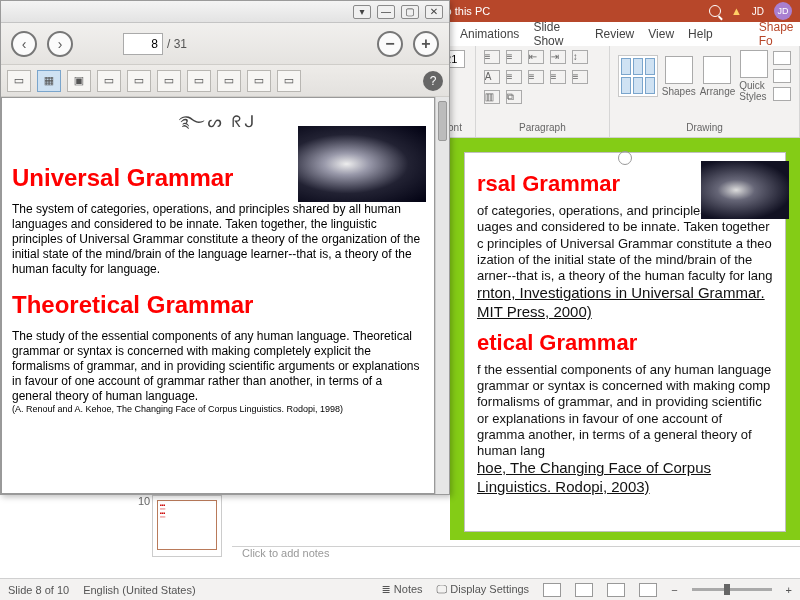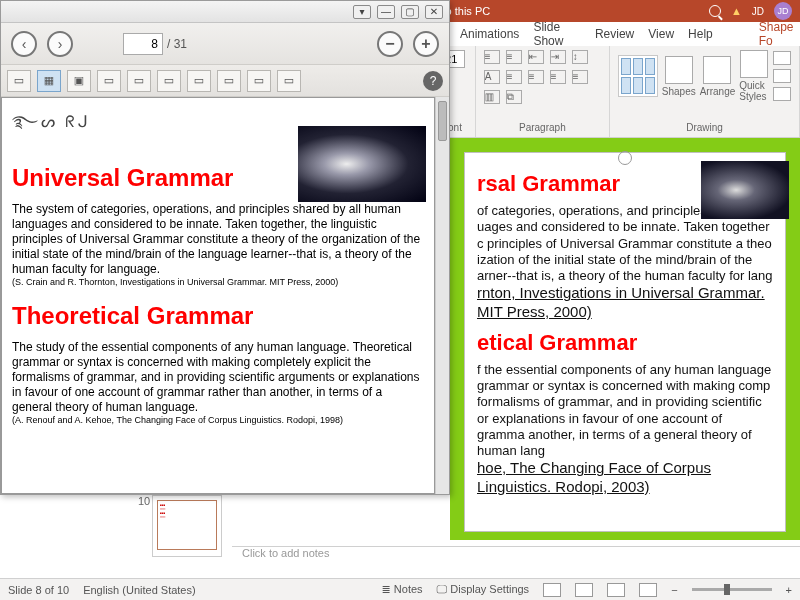--- a/index.html
+++ b/index.html
@@ -60,21 +60,21 @@
 .zoom-btn { width: 26px; height: 26px; border: 2px solid #777; border-radius: 50%; display: flex; align-items: center; justify-content: center; font-size: 16px; font-weight: bold; color: #555; cursor: default; background: #fbfbfb; }
 .pdf-toolbar2 { height: 32px; background: linear-gradient(#eeece9,#e3e1de); border-bottom: 1px solid #cfcdc9; display: flex; align-items: center; padding: 0 6px; gap: 6px; }
 .tb-btn { width: 24px; height: 22px; border: 1px solid #b8b6b2; background: #f7f6f4; display: flex; align-items: center; justify-content: center; font-size: 11px; color: #555; cursor: default; }
 .tb-btn.active { background: #cfe2f3; border-color: #7aa5cc; }
 .tb-spacer { flex: 1; }
 .help-btn { width: 20px; height: 20px; border-radius: 50%; background: #666; color: #fff; font-size: 12px; display: flex; align-items: center; justify-content: center; cursor: default; }
 .pdf-content { flex: 1; background: #777; position: relative; overflow: hidden; }
 .pdf-page { position: absolute; top: 0; left: 0; right: 14px; bottom: 0; background: #fff; padding: 6px 10px 10px; font-family: Arial, sans-serif; border: 1px solid #999; }
 .scrollbar { position: absolute; top: 0; right: 0; width: 14px; bottom: 0; background: #e6e6e6; border-left: 1px solid #ccc; }
 .scroll-thumb { position: absolute; top: 4px; left: 2px; right: 2px; height: 40px; background: #bcbcbc; border: 1px solid #999; border-radius: 2px; }
-.scribble { height: 26px; text-align: left; font-family: "Comic Sans MS", cursive; font-size: 16px; color: #444; letter-spacing: 3px; }
+.scribble { height: 26px; text-align: center; font-family: "Comic Sans MS", cursive; font-size: 16px; color: #444; letter-spacing: 3px; }
 .galaxy { position: absolute; top: 28px; right: 8px; width: 128px; height: 76px; background: radial-gradient(ellipse at 38% 50%, #eee 0%, #99a 20%, #223 55%, #001 100%); }
 .pdf-page h1 { color: #ff0000; font-size: 24px; font-weight: bold; margin: 34px 0 10px; }
 .pdf-page h1.second { margin-top: 14px; }
 .pdf-page p { font-size: 12px; line-height: 1.25; color: #000; }
 .pdf-page .cite { font-size: 9px; }
 
 .avatar { width: 18px; height: 18px; border-radius: 50%; background: #a97fd0; color: #fff; font-size: 9px; display: flex; align-items: center; justify-content: center; }
 .warn { color: #ffcf66; font-size: 11px; }
 .search-ico { width: 12px; height: 12px; border: 1.5px solid #fff; border-radius: 50%; position: relative; }
 .search-ico::after { content: ""; position: absolute; width: 5px; height: 1.5px; background: #fff; bottom: -2px; right: -3px; transform: rotate(45deg); }
@@ -222,21 +222,20 @@
     <div class="tb-btn">▭</div>
     <div class="tb-spacer"></div>
     <div class="help-btn">?</div>
   </div>
   <div class="pdf-content">
     <div class="pdf-page">
       <div class="scribble">࿐ᔕ ᖇᒍ</div>
       <div class="galaxy"></div>
       <h1>Universal Grammar</h1>
       <p>The system of categories, operations, and principles shared by all human languages and considered to be innate. Taken together, the linguistic principles of Universal Grammar constitute a theory of the organization of the initial state of the mind/brain of the language learner--that is, a theory of the human faculty for language.</p>
-      <p class="cite">(S. Crain and R. Thornton, Investigations in Universal Grammar. MIT Press, 2000)</p>
       <h1 class="second">Theoretical Grammar</h1>
       <p>The study of the essential components of any human language. Theoretical grammar or syntax is concerned with making completely explicit the formalisms of grammar, and in providing scientific arguments or explanations in favour of one account of grammar rather than another, in terms of a general theory of human language.</p>
       <p class="cite">(A. Renouf and A. Kehoe, The Changing Face of Corpus Linguistics. Rodopi, 1998)</p>
     </div>
     <div class="scrollbar">
         <div class="scroll-thumb"></div>
       </div>
   </div>
 </div>
 

